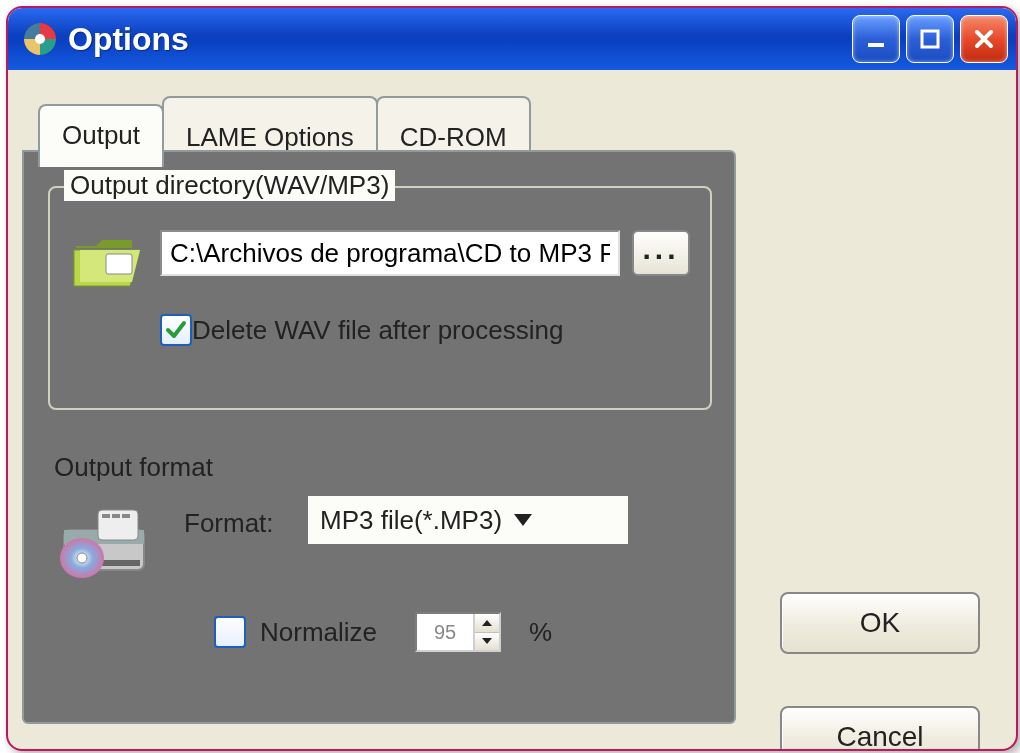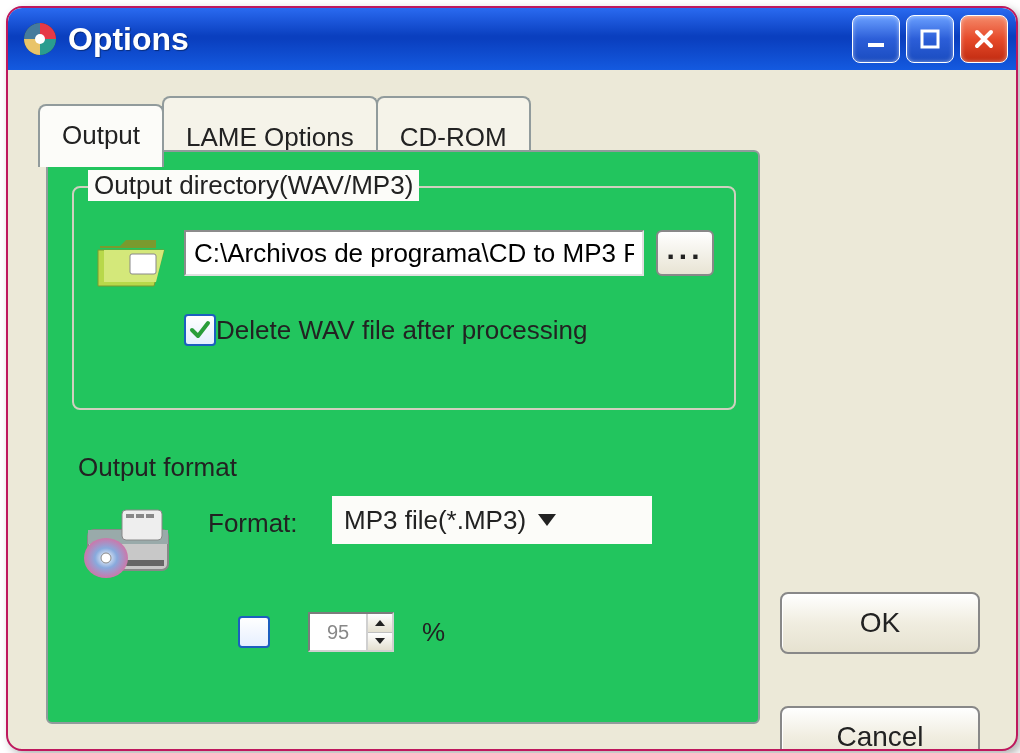--- a/index.html
+++ b/index.html
@@ -106,25 +106,25 @@
     background: #fcfcf9;
     z-index: 5;
     padding-top: 14px;
     padding-bottom: 16px;
     top: 2px;
     border-color: #919b9c;
   }
 
   .tabpanel {
     position: absolute;
-    left: 32px;
+    left: 8px;
     top: 78px;
     width: 710px;
     height: 570px;
-    background: #22c55e;
+    background: #737373;
     border: 2px solid #919b9c;
     border-radius: 0 6px 6px 6px;
     z-index: 2;
   }
 
   
   .groupbox {
     position: absolute;
     border: 2px solid #d0d0bf;
     border-radius: 8px;
@@ -425,20 +425,21 @@
 
       <div class="format-label">Format:</div>
 
       <div class="format-select">
         <span>MP3 file(*.MP3)</span>
         <span class="caret"></span>
       </div>
 
       <div class="norm-row">
         <div class="xp-checkbox"></div>
+        <span class="chk-label">Normalize</span>
         <div class="spinner">
           <input type="text" disabled="" value="95" style="">
           <div class="spins">
             <div>
                 <svg width="10" height="6">
                   <path d="M0 6 L5 0 L10 6 Z" fill="#222"></path>
                 </svg>
               </div>
             <div>
                 <svg width="10" height="6">

